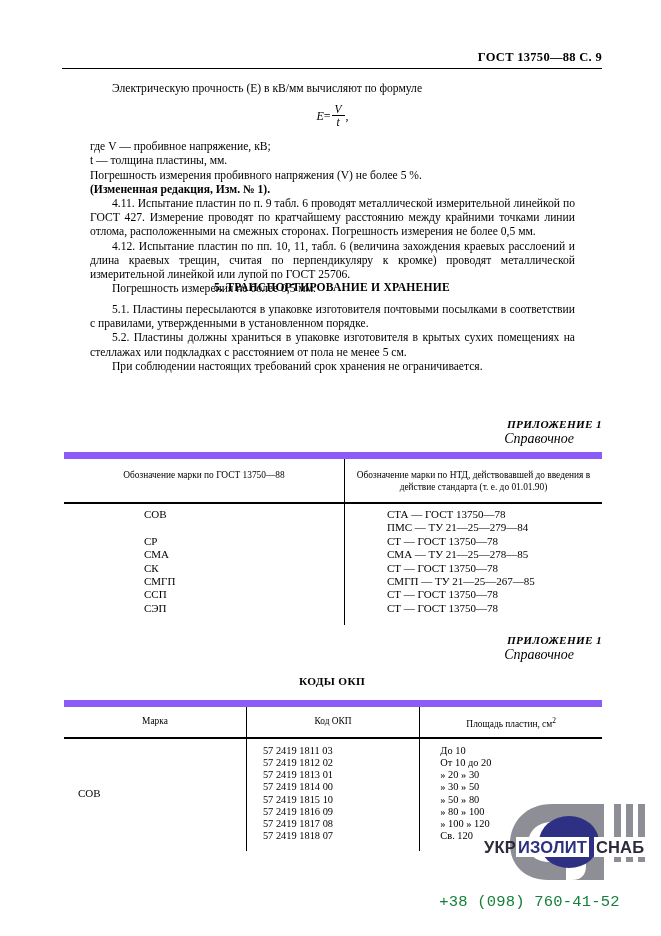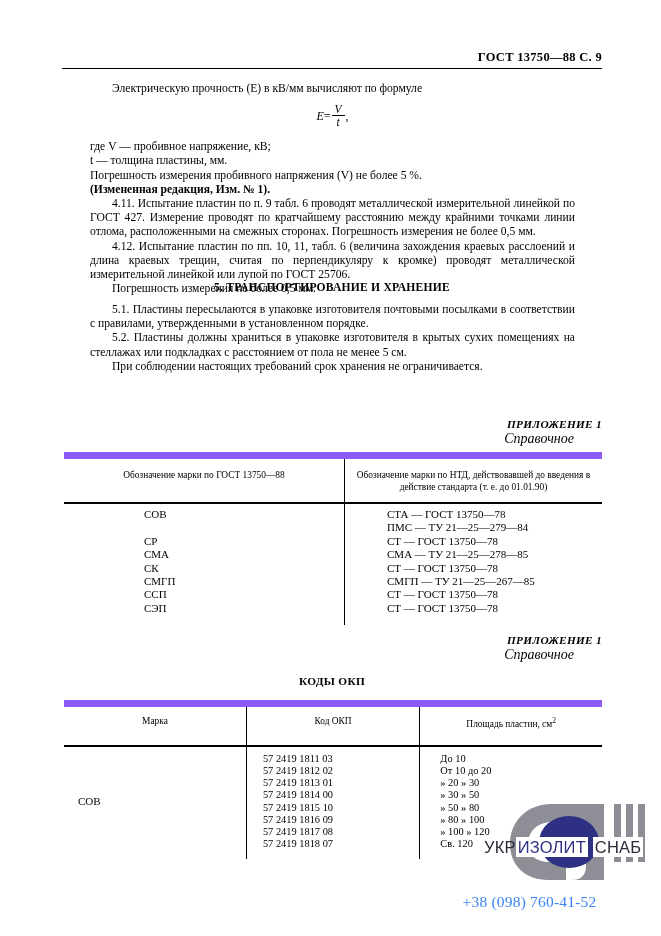--- a/index.html
+++ b/index.html
@@ -187,21 +187,21 @@
   
   #tbl-okp {
     left: 62px;
     top: 700px;
     width: 538px;
   }
   #tbl-okp .hdr td {
     text-align: center;
     font-size: 9.4px;
     line-height: 12px;
-    padding: 8px 4px 15px 4px;
+    padding: 8px 4px 7px 4px;
   }
   #tbl-okp td.k1 { width: 186px; }
   #tbl-okp td.k2 { width: 172px; border-left: 1.2px solid #000; }
   #tbl-okp td.k3 { width: 180px; border-left: 1.2px solid #000; }
   #tbl-okp .bodyrow td {
     font-size: 10.4px;
     line-height: 12.1px;
     padding-top: 6px;
     padding-bottom: 9px;
   }
@@ -230,44 +230,44 @@
     width: 150px;
     height: 84px;
   }
   .logo-text {
     position: absolute;
     left: 12px;
     top: 38px;
     width: 172px;
     font-family: "Liberation Sans", "DejaVu Sans", sans-serif;
     font-size: 16.5px;
-    font-weight: normal;
+    font-weight: bold;
     letter-spacing: .2px;
     white-space: nowrap;
   }
   .logo-text .seg-a { color: #2b2b3a; }
   .logo-text .seg-b {
     color: #2e3183;
     background: #ffffff;
     padding: 1px 2px;
   }
   .logo-text .seg-c {
     color: #2b2b3a;
     background: #ffffff;
     padding: 1px 2px;
   }
   .phone {
     position: absolute;
     left: 420px;
     top: 893px;
     width: 215px;
     text-align: center;
-    font-family: Liberation Serif, serif;
+    font-family: Liberation Mono, monospace;
     font-size: 15.5px;
-    color: #3b82f6;
+    color: #15803d;
     letter-spacing: .2px;
   }
 </style>
 </head>
 <body>
 
 <div class="page">
 
   <div class="runhead">
     <div>ГОСТ 13750—88 С. 9</div>

